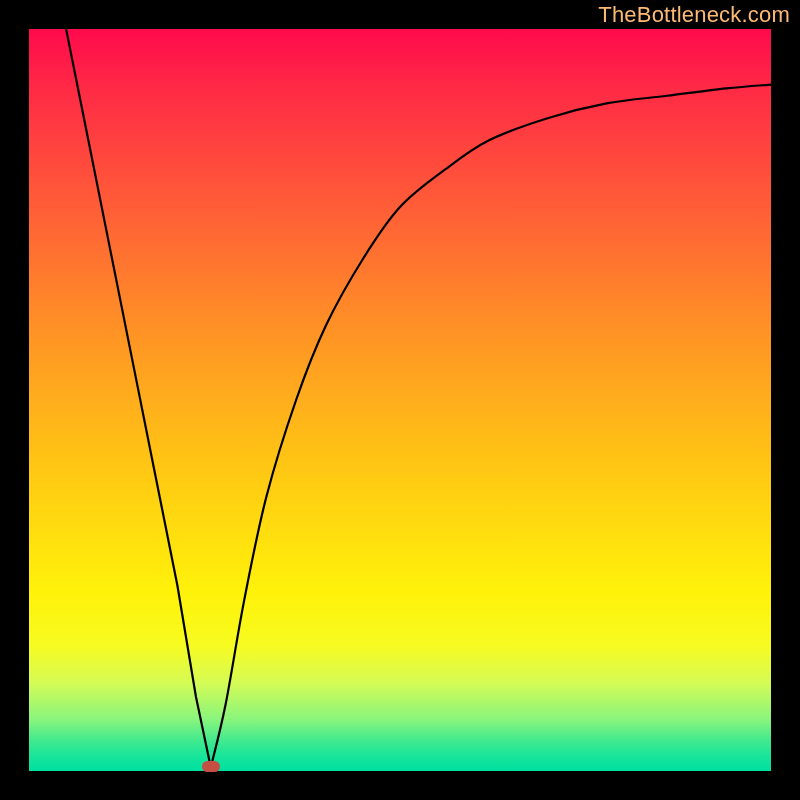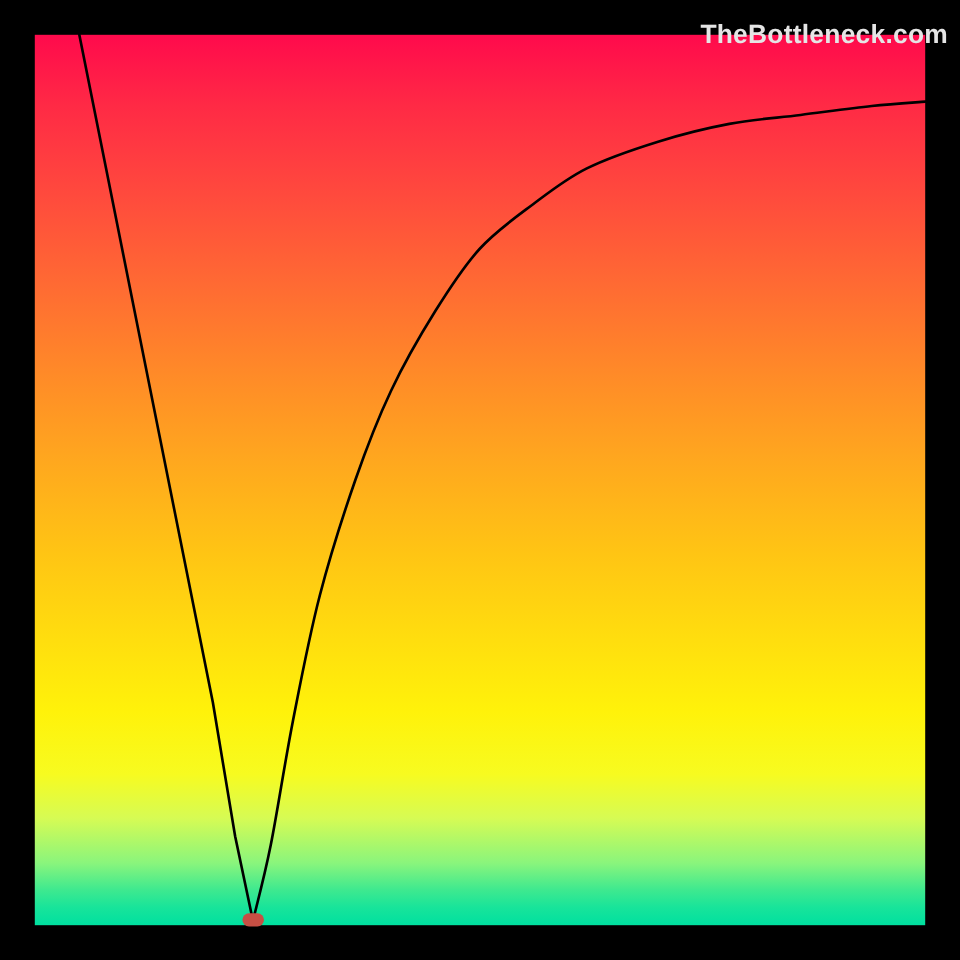--- a/index.html
+++ b/index.html
@@ -38,25 +38,25 @@
       #f7fb20 83%,
       #d6fb54 88%,
       #8af57c 93%,
       #3fe98f 96%,
       #18e49a 98%,
       #00e0a0 100%
     );
   }
   .watermark {
     position: absolute;
-    top: 16px;
+    top: 2px;
     right: 10px;
-    color: #e5e5e5;
+    color: #fdba74;
     font-size: 22px;
-    font-weight: 700;
+    font-weight: 400;
     letter-spacing: 0.2px;
     user-select: none;
   }
   svg.curve {
     position: absolute;
     left: 0;
     top: 0;
     width: 742px;
     height: 742px;
     overflow: visible;

